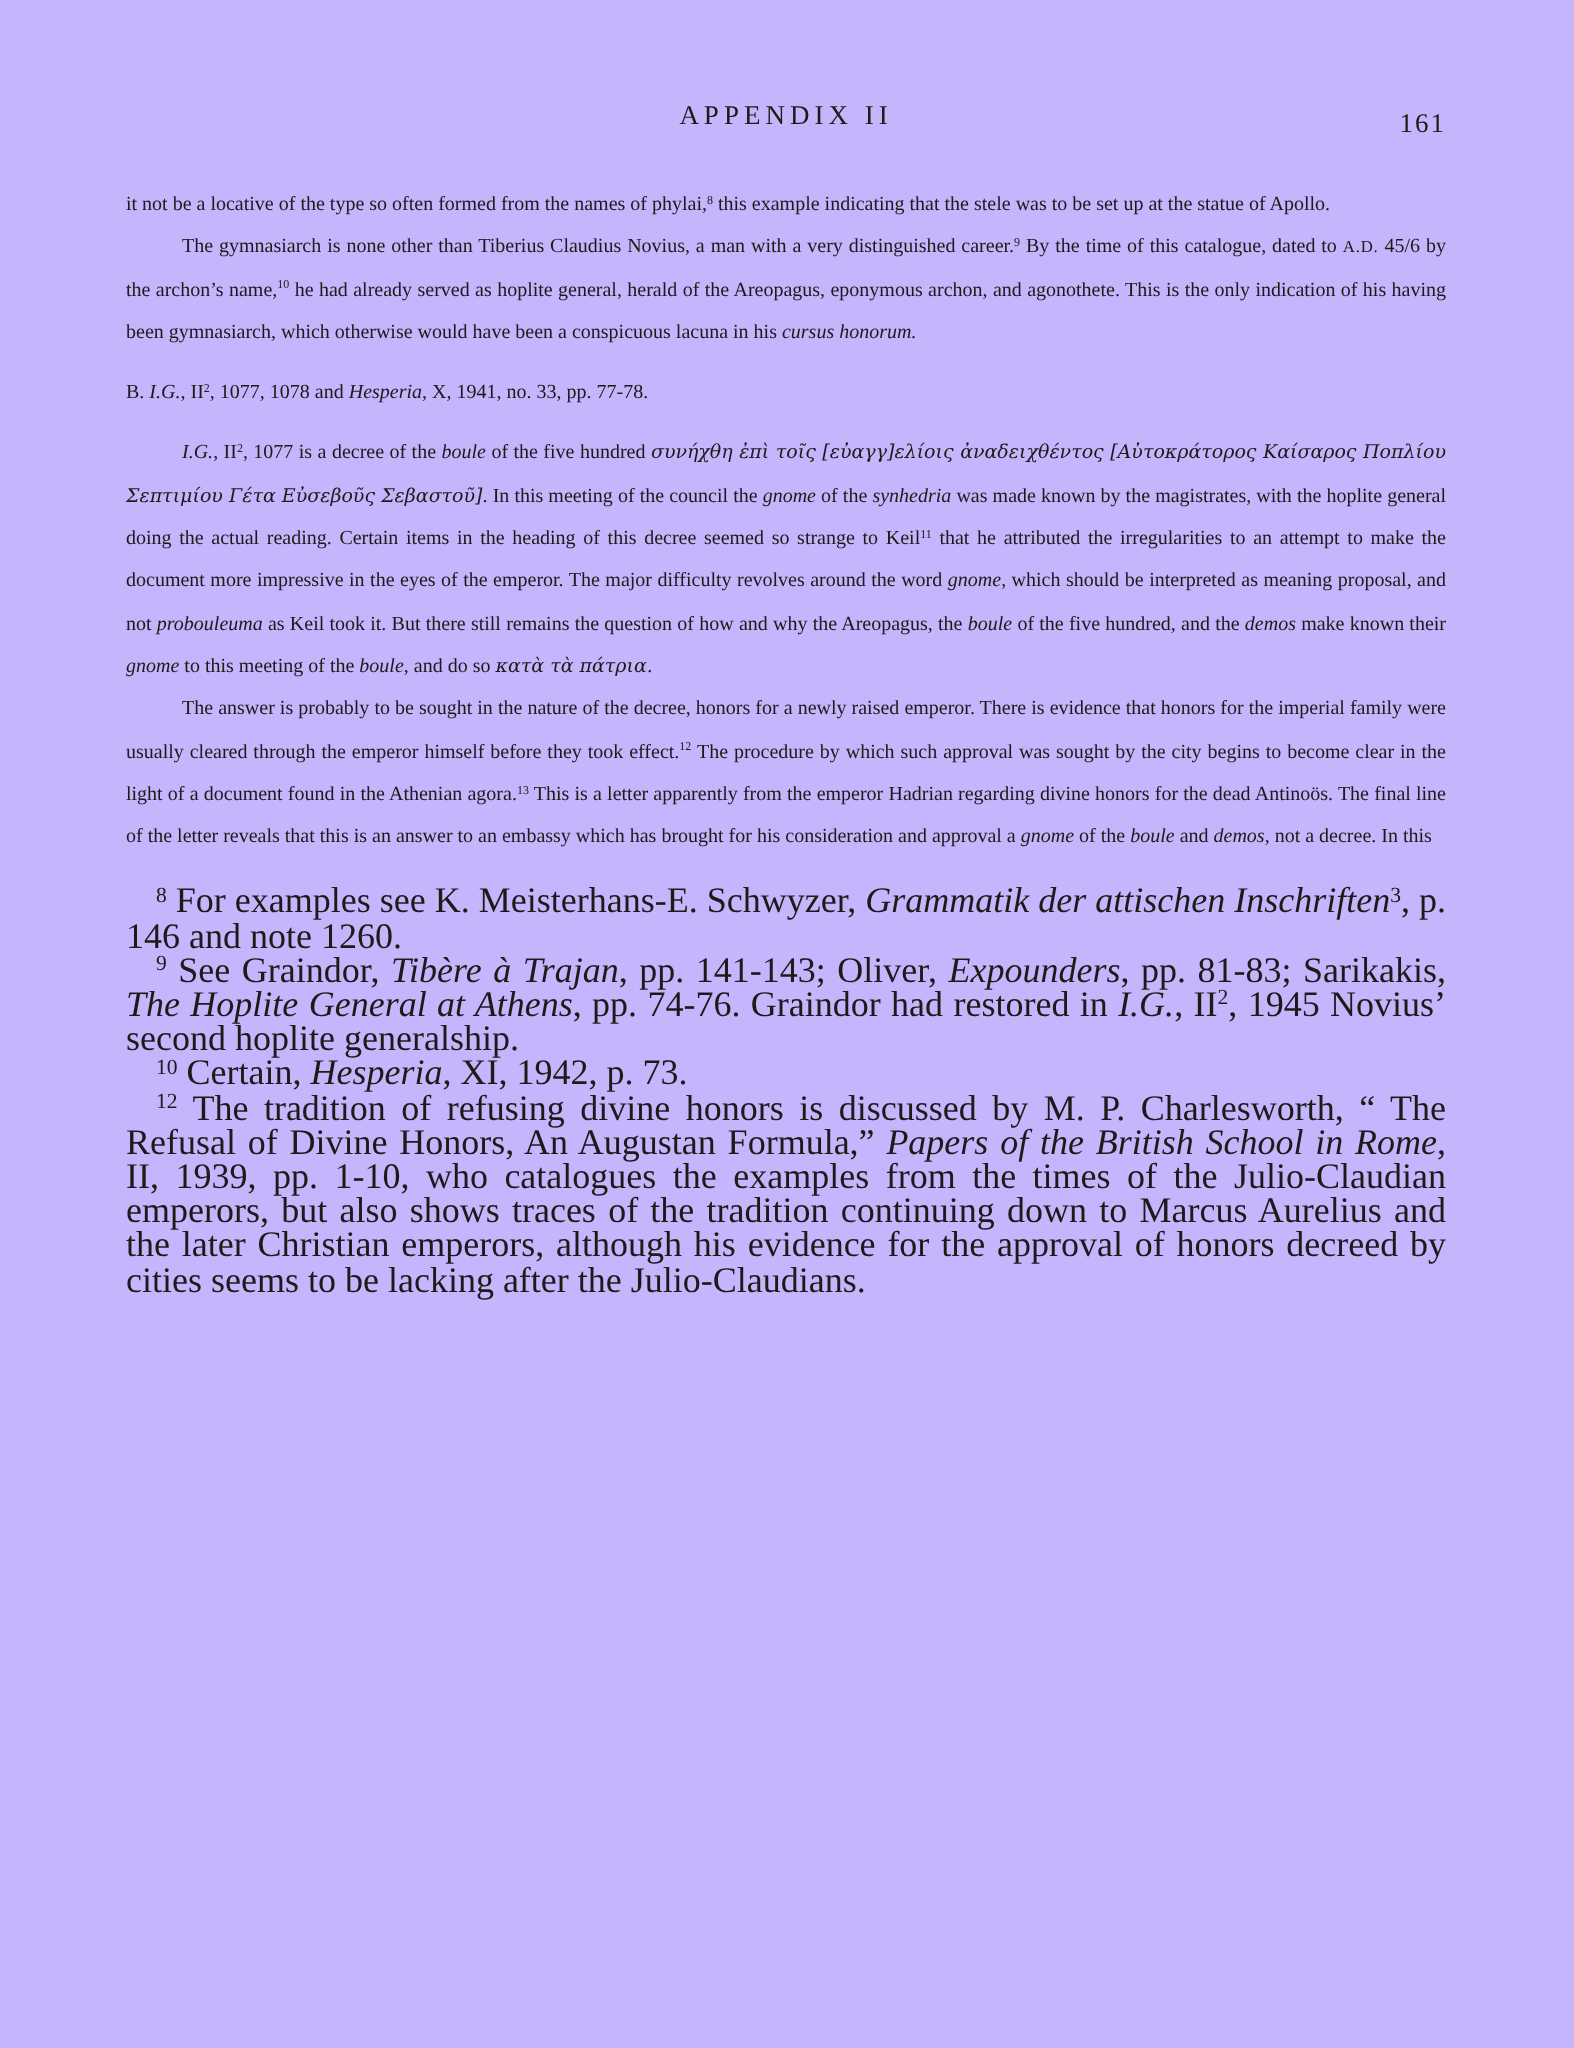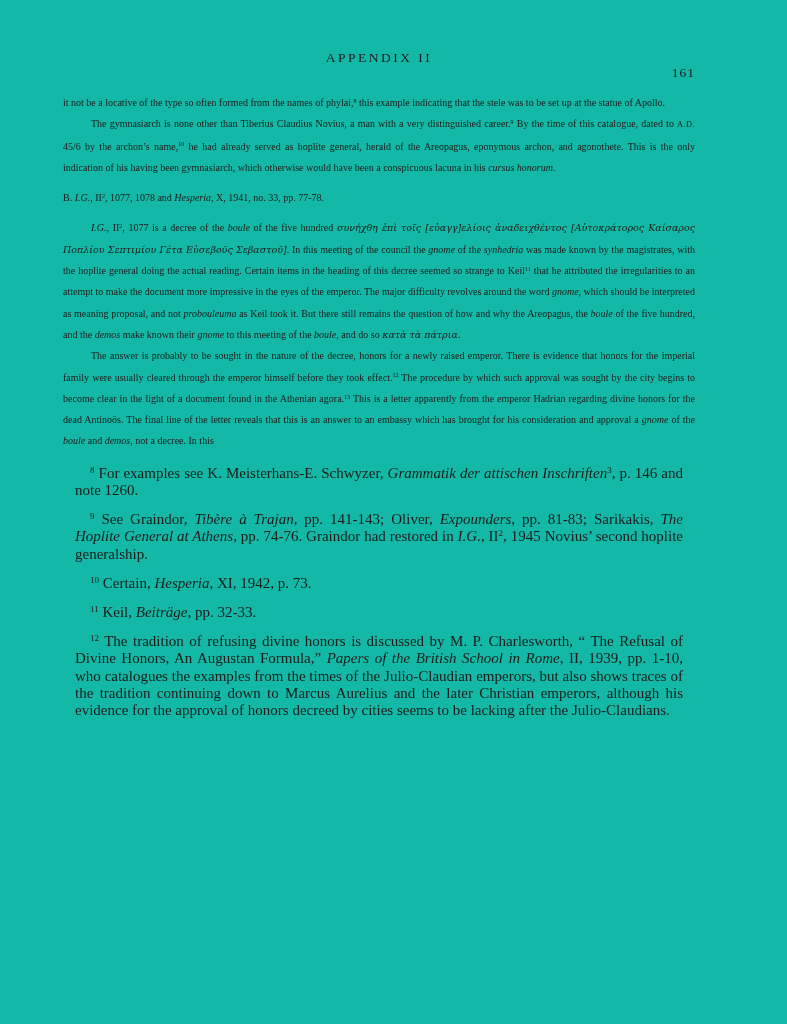--- a/index.html
+++ b/index.html
@@ -6,58 +6,58 @@
   * { box-sizing: border-box; }
   html, body { margin: 0; padding: 0; }
   body {
     width: 787px; height: 1024px;
     background: #ffffff;
     color: #1b1b18;
     font-family: "Liberation Serif", "DejaVu Serif", serif;
   }
   .page {
     width: 787px; height: 1024px;
-    padding: 50px 92px 30px 63px;
-    background: #14b8a6;
+    padding: 50px 64px 30px 63px;
+    background: #c4b5fd;
     overflow: hidden;
   }
   .header {
     position: relative;
     height: 18px;
     margin-bottom: 24px;
     font-size: 13.5px;
   }
   .running-title {
     position: absolute; left: 0; right: 0;
     text-align: center;
     letter-spacing: 2.5px;
   }
   .page-number {
-    position: absolute; right: 0; top: 15px;
+    position: absolute; right: 0; top: 4px;
     letter-spacing: 1px;
     text-align: right;
   }
   .body p {
     margin: 0;
     text-align: justify;
     font-size: 10px;
     line-height: 21.3px;
   }
   .para { text-indent: 28px; }
   .noindent { text-indent: 0; }
   .section-heading {
     text-align: left;
     text-indent: 0;
     margin: 9px 0 9px 0 !important;
   }
   .footnotes { margin-top: 13px; }
   .footnotes p {
-    margin: 12px;
+    margin: 0;
     text-align: justify;
-    font-size: 15px;
+    font-size: 18px;
     line-height: 17.2px;
     text-indent: 15px;
   }
   .it { font-style: italic; }
   .greek { font-family: "DejaVu Serif", serif; font-size: 0.95em; }
   .sc { font-size: 0.84em; letter-spacing: 0.4px; }
   sup {
     font-size: 0.6em;
     line-height: 0;
     vertical-align: baseline;
@@ -80,17 +80,16 @@
     <p class="para"><span>The gymnasiarch is none other than Tiberius Claudius Novius, a man with a very distinguished career.</span><sup>9</sup><span> By the time of this catalogue, dated to </span><span class="sc">A.D.</span><span> 45/6 by the archon’s name,</span><sup>10</sup><span> he had already served as hoplite general, herald of the Areopagus, eponymous archon, and agonothete.  This is the only indication of his having been gymnasiarch, which otherwise would have been a conspicuous lacuna in his </span><span class="it">cursus honorum.</span></p>
     <p class="section-heading"><span>B.  </span><span class="it">I.G.</span><span>, II</span><sup>2</sup><span>, 1077, 1078 and </span><span class="it">Hesperia</span><span>, X, 1941, no. 33, pp. 77-78.</span></p>
     <p class="para"><span class="it">I.G.</span><span>, II</span><sup>2</sup><span>, 1077 is a decree of the </span><span class="it">boule</span><span> of the five hundred </span><span class="it greek">συνήχθη ἐπὶ τοῖς [εὐαγγ]ελίοις ἀναδειχθέντος [Αὐτοκράτορος Καίσαρος Ποπλίου Σεπτιμίου Γέτα Εὐσεβοῦς Σεβαστοῦ]</span><span>.  In this meeting of the council the </span><span class="it">gnome</span><span> of the </span><span class="it">synhedria</span><span> was made known by the magistrates, with the hoplite general doing the actual reading.  Certain items in the heading of this decree seemed so strange to Keil</span><sup>11</sup><span> that he attributed the irregularities to an attempt to make the document more impressive in the eyes of the emperor.  The major difficulty revolves around the word </span><span class="it">gnome</span><span>, which should be interpreted as meaning proposal, and not </span><span class="it">probouleuma</span><span> as Keil took it.  But there still remains the question of how and why the Areopagus, the </span><span class="it">boule</span><span> of the five hundred, and the </span><span class="it">demos</span><span> make known their </span><span class="it">gnome</span><span> to this meeting of the </span><span class="it">boule</span><span>, and do so </span><span class="it greek">κατὰ τὰ πάτρια.</span></p>
     <p class="para"><span>The answer is probably to be sought in the nature of the decree, honors for a newly raised emperor.  There is evidence that honors for the imperial family were usually cleared through the emperor himself before they took effect.</span><sup>12</sup><span>  The procedure by which such approval was sought by the city begins to become clear in the light of a document found in the Athenian agora.</span><sup>13</sup><span>  This is a letter apparently from the emperor Hadrian regarding divine honors for the dead Antinoös.  The final line of the letter reveals that this is an answer to an embassy which has brought for his consideration and approval a </span><span class="it">gnome</span><span> of the </span><span class="it">boule</span><span> and </span><span class="it">demos</span><span>, not a decree.  In this</span></p>
   </div>
 
   <div class="footnotes">
     <p><sup>8</sup><span> For examples see K. Meisterhans-E. Schwyzer, </span><span class="it">Grammatik der attischen Inschriften</span><sup>3</sup><span>, p. 146 and note 1260.</span></p>
     <p><sup>9</sup><span> See Graindor, </span><span class="it">Tibère à Trajan</span><span>, pp. 141-143; Oliver, </span><span class="it">Expounders</span><span>, pp. 81-83; Sarikakis, </span><span class="it">The Hoplite General at Athens</span><span>, pp. 74-76.  Graindor had restored in </span><span class="it">I.G.</span><span>, II</span><sup>2</sup><span>, 1945 Novius’ second hoplite generalship.</span></p>
     <p><sup>10</sup><span> Certain, </span><span class="it">Hesperia</span><span>, XI, 1942, p. 73.</span></p>
-    <p><sup>11</sup><span> Keil, </span><span class="it">Beiträge</span><span>, pp. 32-33.</span></p>
     <p><sup>12</sup><span> The tradition of refusing divine honors is discussed by M. P. Charlesworth, “ The Refusal of Divine Honors, An Augustan Formula,” </span><span class="it">Papers of the British School in Rome</span><span>, II, 1939, pp. 1-10, who catalogues the examples from the times of the Julio-Claudian emperors, but also shows traces of the tradition continuing down to Marcus Aurelius and the later Christian emperors, although his evidence for the approval of honors decreed by cities seems to be lacking after the Julio-Claudians.</span></p>
   </div>
 
 </div>
 
 </body></html>

